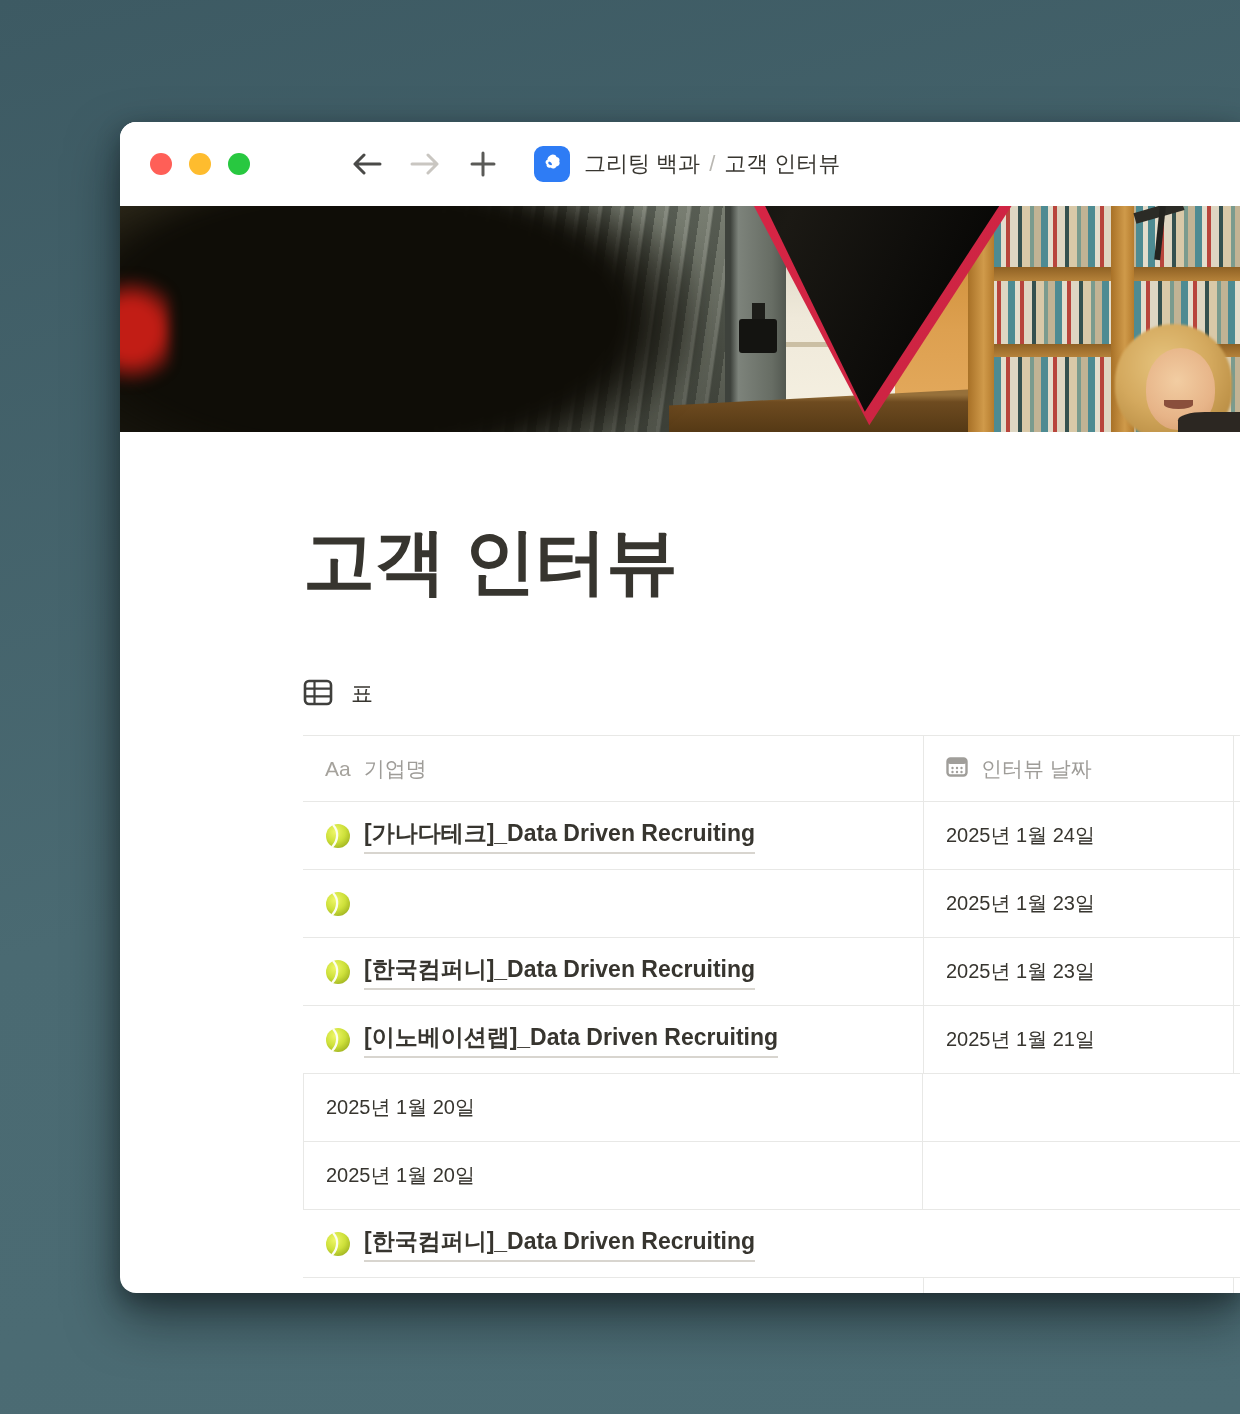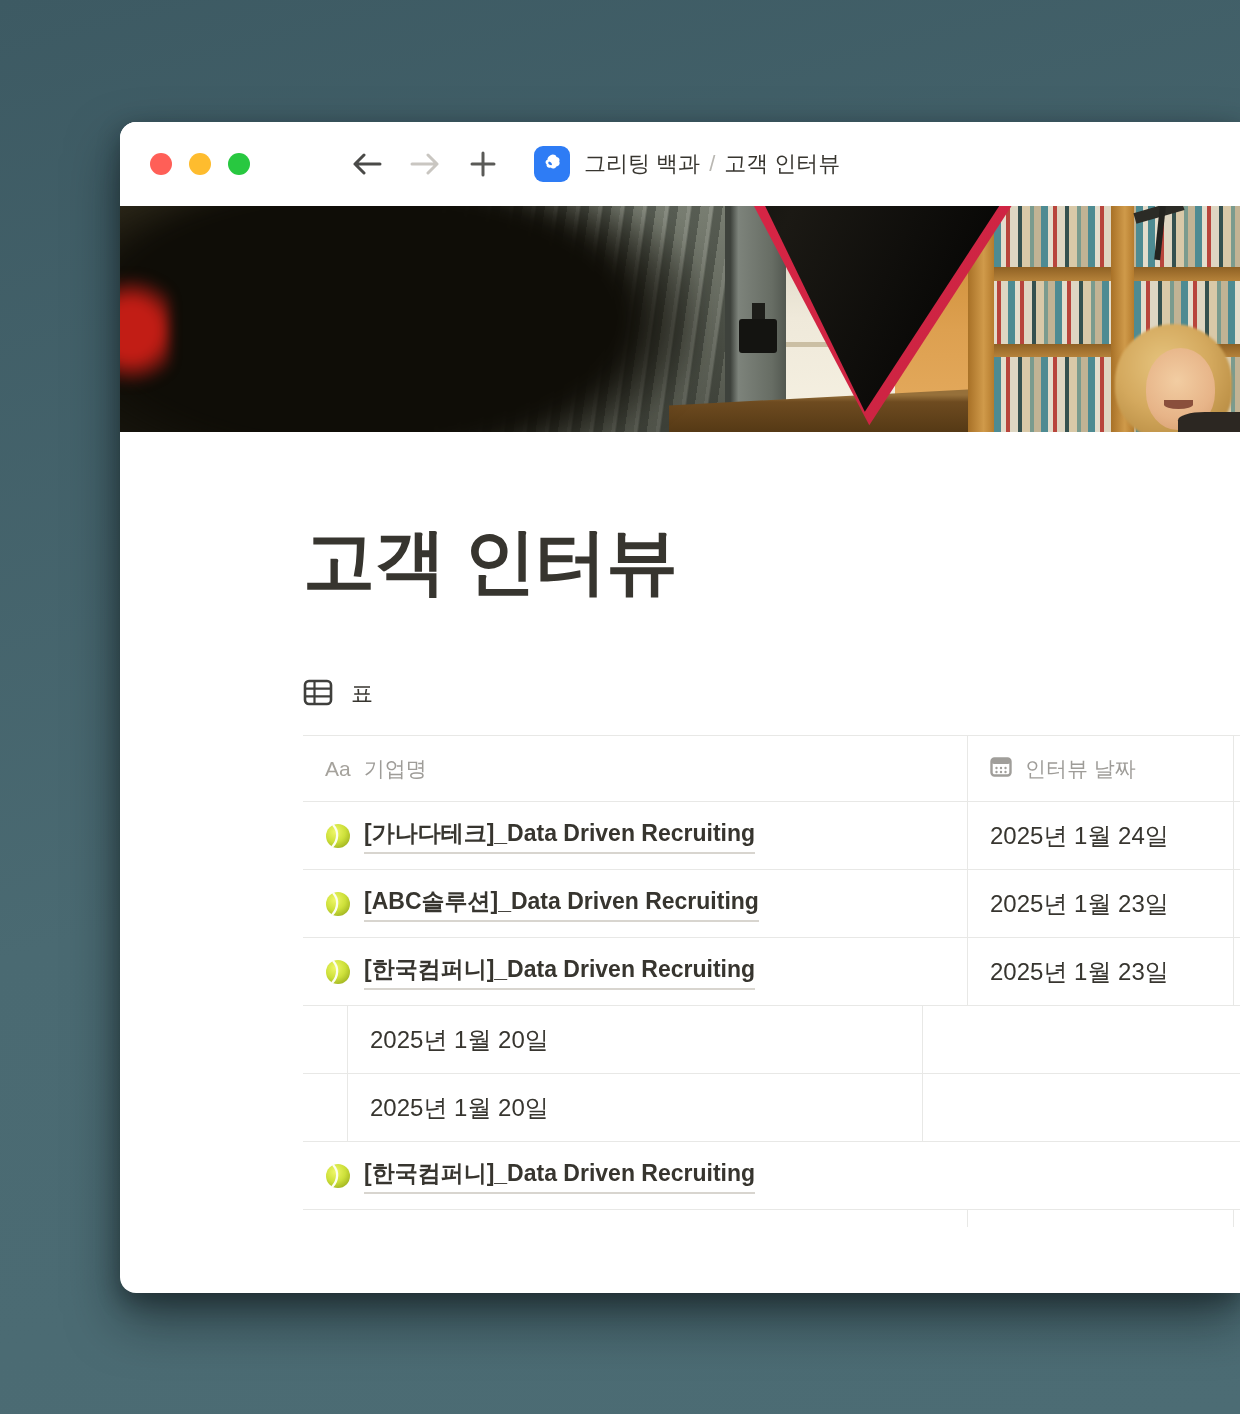--- a/index.html
+++ b/index.html
@@ -105,27 +105,27 @@
   .page-title{margin-top:86px;font-size:72px;font-weight:800;letter-spacing:-1px;
     color:var(--text-primary);line-height:1.2;}
   .view-chip{margin-top:74px;display:flex;align-items:center;gap:18px;height:32px;}
   .view-label{font-size:22px;font-weight:500;color:var(--text-primary);}
   
   .db-table{margin-top:25px;border-top:1px solid var(--table-border);text-align:center;}
   .db-row{display:grid;grid-template-columns:620px 311px auto;height:68px;
     border-bottom:1px solid var(--table-border);}
   .db-row.header{height:66px;}
   .cell{display:flex;align-items:center;padding-left:22px;gap:13px;min-width:0;}
-  .cell.date{border-left:1px solid var(--table-border);border-right:1px solid var(--table-border);margin-left:44px;}
+  .cell.date{border-left:1px solid var(--table-border);border-right:1px solid var(--table-border);}
   .header .hlabel{font-size:21px;color:var(--text-secondary);}
   .aa-glyph{font-size:21px;color:#a5a29c;}
   .row-title{font-size:23px;font-weight:700;color:var(--text-primary);
     border-bottom:2px solid var(--link-underline);padding-bottom:3px;white-space:nowrap;
     cursor:pointer;}
-  .date-text{font-size:24px;color:var(--text-primary);}
+  .date-text{font-size:20px;color:var(--text-primary);}
   .db-row.sliver{height:17px;border-bottom:none;}
   .ball{width:26px;height:26px;flex:0 0 26px;}
 </style>
 </head>
 <body>
 
 <div class="app-window">
 
   <div class="titlebar">
     <div class="lights">
@@ -272,21 +272,20 @@
         <defs>
                   <radialGradient id="tbg" cx="38%" cy="32%" r="78%">
           <stop offset="0" stop-color="#eff768"></stop>
                     <stop offset="0.55" stop-color="#cde03a"></stop>
                     <stop offset="1" stop-color="#9caf1e"></stop>
         </radialGradient>
                 </defs>
         <circle cx="13" cy="13" r="12" fill="url(#tbg)"></circle>
         <path d="M8.5 2.5 C 13.5 8, 13.5 17, 7.5 23.5" fill="none" stroke="#fdfef2" stroke-width="2.3" stroke-linecap="round"></path>
       </svg>
-      <span class="row-title">[ABC솔루션]_Data Driven Recruiting</span>
     </div>
     <div class="cell date">
       <span class="date-text">2025년 1월 23일</span>
     </div>
     <div></div>
   </div>
 
   <div class="db-row">
     <div class="cell">
       <svg class="ball" viewBox="0 0 26 26">
@@ -301,20 +300,40 @@
         <path d="M8.5 2.5 C 13.5 8, 13.5 17, 7.5 23.5" fill="none" stroke="#fdfef2" stroke-width="2.3" stroke-linecap="round"></path>
       </svg>
       <span class="row-title">[한국컴퍼니]_Data Driven Recruiting</span>
     </div>
     <div class="cell date">
       <span class="date-text">2025년 1월 23일</span>
     </div>
     <div></div>
   </div>
 
+  <div class="db-row">
+    <div class="cell">
+      <svg class="ball" viewBox="0 0 26 26">
+        <defs>
+                  <radialGradient id="tbg" cx="38%" cy="32%" r="78%">
+          <stop offset="0" stop-color="#eff768"></stop>
+                    <stop offset="0.55" stop-color="#cde03a"></stop>
+                    <stop offset="1" stop-color="#9caf1e"></stop>
+        </radialGradient>
+                </defs>
+        <circle cx="13" cy="13" r="12" fill="url(#tbg)"></circle>
+        <path d="M8.5 2.5 C 13.5 8, 13.5 17, 7.5 23.5" fill="none" stroke="#fdfef2" stroke-width="2.3" stroke-linecap="round"></path>
+      </svg>
+      <span class="row-title">[이노베이션랩]_Data Driven Recruiting</span>
+    </div>
+    <div class="cell date">
+      <span class="date-text">2025년 1월 21일</span>
+    </div>
+    <div></div>
+  </div>
 
   <div class="db-row">
     <div class="cell date">
       <span class="date-text">2025년 1월 20일</span>
     </div>
     <div></div>
   </div>
 
   <div class="db-row">
     <div class="cell date">

